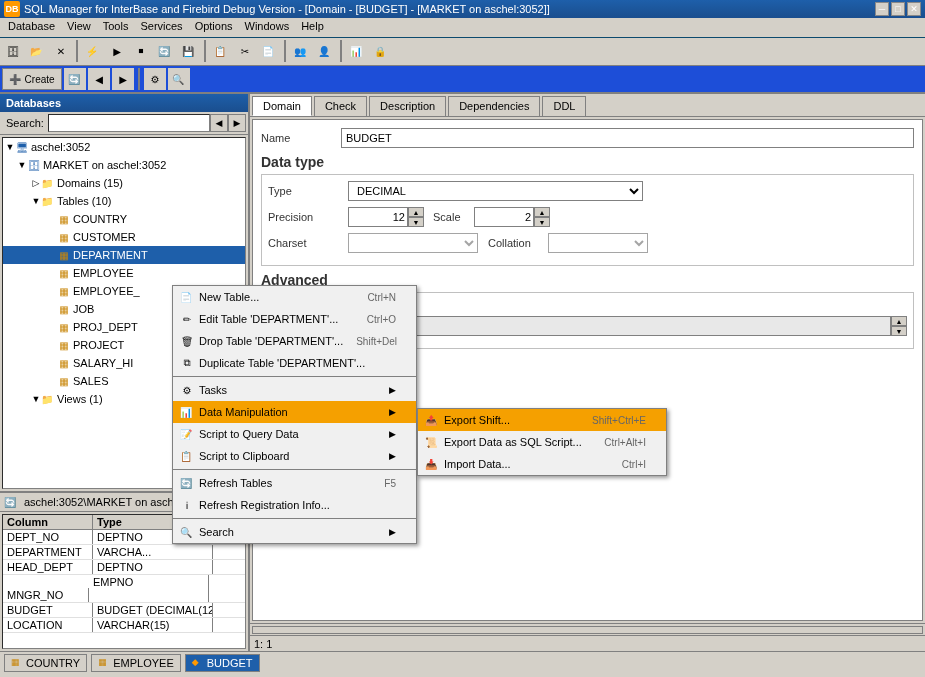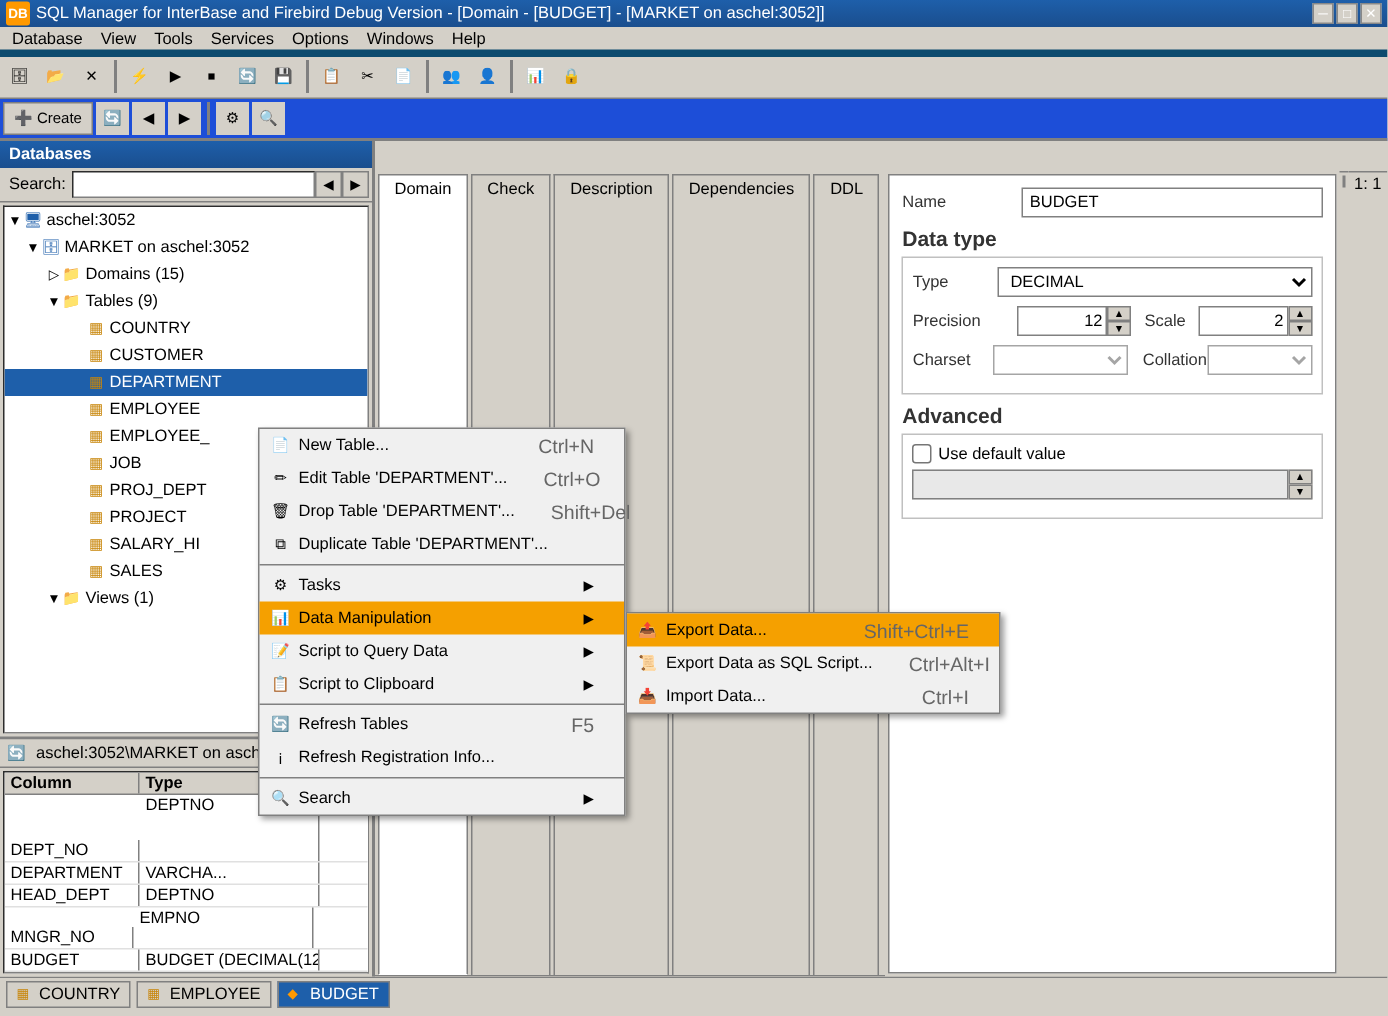--- a/index.html
+++ b/index.html
@@ -18,22 +18,21 @@
     .title-bar-left { display: flex; align-items: center; gap: 4px; font-size: 11px; }
     .title-bar-icon { width: 16px; height: 16px; background: #f90; border-radius: 2px; display: flex; align-items: center; justify-content: center; color: white; font-weight: bold; font-size: 9px; }
     .title-bar-buttons { display: flex; gap: 2px; }
     .title-bar-btn { width: 14px; height: 14px; background: #d4d0c8; border: 1px solid #888; display: flex; align-items: center; justify-content: center; font-size: 9px; cursor: pointer; }
 
     
     .menu-bar {
       background: #d4d0c8;
       height: 20px;
       display: flex;
-      align-items: center;
-      border-bottom: 5px solid #0c4a6e;
+      border-bottom: 1px solid #0c4a6e;
       padding: 0 2px;
     }
     .menu-item { padding: 2px 6px; cursor: pointer; color: #000; }
 
     
     .toolbar-area {
       background: #d4d0c8;
       border-bottom: 1px solid #808080;
       padding: 2px;
       display: flex;
@@ -115,22 +114,22 @@
     }
     .tree-item.highlighted { background: #1e5faa; color: white; }
     .tree-icon { width: 14px; height: 14px; display: inline-flex; align-items: center; justify-content: center; margin-right: 2px; font-size: 10px; }
     .tree-toggle { width: 10px; display: inline-flex; align-items: center; justify-content: center; font-size: 9px; cursor: pointer; }
 
     
     .right-panel {
       flex: 1;
       background: #d4d0c8;
       display: flex;
+      flex-direction: column;
       overflow: hidden;
-      margin-top: 20px;
     }
 
     .tabs-bar {
       display: flex;
       background: #d4d0c8;
       border-bottom: 1px solid #808080;
       padding: 2px 2px 0;
     }
     .tab {
       padding: 3px 10px;
@@ -270,21 +269,21 @@
       display: flex;
       align-items: center;
       padding: 3px 20px 3px 6px;
       cursor: pointer;
       justify-content: space-between;
       white-space: nowrap;
     }
     .ctx-item.submenu-highlighted { background: #f5a000; color: black; }
     .ctx-icon { width: 16px; height: 16px; display: inline-flex; align-items: center; justify-content: center; margin-right: 4px; font-size: 10px; }
     .ctx-separator { height: 1px; background: #808080; margin: 2px 0; }
-    .ctx-shortcut { color: #666; font-size: 13px; margin-left: 24px; }
+    .ctx-shortcut { color: #666; font-size: 10px; margin-left: 13px; }
     .ctx-arrow { font-size: 9px; }
 
     
     .sub-context-menu {
       position: absolute;
       background: #f0f0f0;
       border: 1px solid #808080;
       box-shadow: 2px 2px 4px rgba(0,0,0,0.4);
       z-index: 101;
       min-width: 200px;
@@ -420,21 +419,21 @@
 
       <div class="tree-item" style="padding-left:28px;">
         <span class="tree-toggle">▷</span>
         <span class="tree-icon">📁</span>
         <span>Domains (15)</span>
       </div>
 
       <div class="tree-item" style="padding-left:28px;">
         <span class="tree-toggle">▼</span>
         <span class="tree-icon">📁</span>
-        <span>Tables (9)</span>
+        <span>Tables (10)</span>
       </div>
 
       <div class="tree-item" style="padding-left:44px;">
         <span class="tree-toggle" style="visibility:hidden;">▷</span>
         <span class="tree-icon icon-table">▦</span>
         <span>COUNTRY</span>
       </div>
 
       <div class="tree-item" style="padding-left:44px;">
         <span class="tree-toggle" style="visibility:hidden;">▷</span>
@@ -501,21 +500,21 @@
       <div class="column-panel-header">
         <span class="tree-icon">🔄</span>
         <span>aschel:3052\MARKET on aschel</span>
       </div>
       <div class="column-table">
         <div class="col-header-row">
           <div class="col-cell" style="width:90px;">Column</div>
           <div class="col-cell" style="width:120px;">Type</div>
         </div>
         <div class="data-row">
-          <div class="col-cell" style="width:90px;margin-top:30px;">DEPT_NO</div>
+          <div class="col-cell" style="width:90px;">DEPT_NO</div>
           <div class="col-cell" style="width:120px;">DEPTNO</div>
         </div>
         <div class="data-row">
           <div class="col-cell" style="width:90px;">DEPARTMENT</div>
           <div class="col-cell" style="width:120px;">VARCHA...</div>
         </div>
         <div class="data-row">
           <div class="col-cell" style="width:90px;">HEAD_DEPT</div>
           <div class="col-cell" style="width:120px;">DEPTNO</div>
         </div>
@@ -710,21 +709,21 @@
       <span>Search</span>
     </div>
     <span class="ctx-arrow">▶</span>
   </div>
 </div>
 
 <div class="sub-context-menu" id="sub-menu" style="top:408px; left:417px; width:250px;">
   <div class="sub-item highlighted">
     <div style="display:flex; align-items:center;">
       <span class="ctx-icon">📤</span>
-      <span>Export Data...</span>
+      <span>Export Shift...</span>
     </div>
     <span class="ctx-shortcut">Shift+Ctrl+E</span>
   </div>
   <div class="sub-item">
     <div style="display:flex; align-items:center;">
       <span class="ctx-icon">📜</span>
       <span>Export Data as SQL Script...</span>
     </div>
     <span class="ctx-shortcut">Ctrl+Alt+I</span>
   </div>

